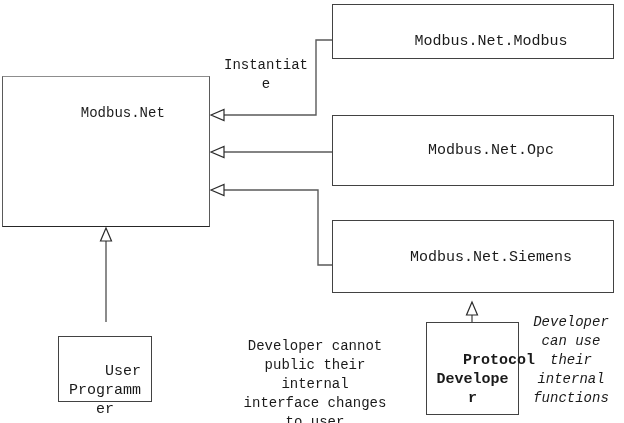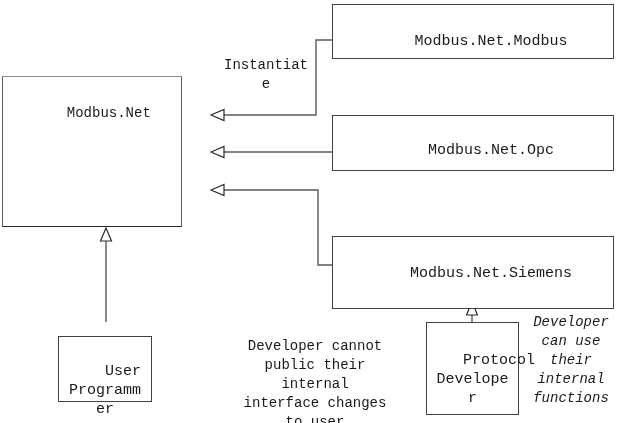--- a/index.html
+++ b/index.html
@@ -37,30 +37,30 @@
     position: absolute;
     background: #ffffff;
     border: 1px solid #424242;
     box-sizing: border-box;
     text-align: center;
     white-space: pre;
     font-size: 15px;
     line-height: 19px;
   }
   .box-modbus-net {
-    left: 2px; top: 76px; width: 180px; height: 151px;
+    left: 2px; top: 76px; width: 208px; height: 151px;
     padding-top: 8px;
     font-size: 14px;
     border-color: #8d8d8d #5a5a5a #262626 #5a5a5a;
   }
   .box-modbus { left: 332px; top: 4px;   width: 282px; height: 55px; padding-top: 8px; }
-  .box-opc    { left: 332px; top: 115px; width: 282px; height: 56px; padding-top: 6px; }
-  .box-siemens{ left: 332px; top: 236px; width: 282px; height: 73px; padding-top: 8px; }
+  .box-opc    { left: 332px; top: 115px; width: 282px; height: 71px; padding-top: 6px; }
+  .box-siemens{ left: 332px; top: 220px; width: 282px; height: 73px; padding-top: 8px; }
   .box-user   { left: 58px;  top: 336px; width: 94px;  height: 66px; padding-top: 6px; }
-  .box-proto  { left: 426px; top: 322px; width: 93px;  height: 93px; padding-top: 9px; }
+  .box-proto  { left: 426px; top: 322px; width: 93px;  height: 93px; padding-top: 9px; font-weight: bold; }
   .note {
     position: absolute;
     text-align: center;
     white-space: pre;
     font-size: 14px;
     line-height: 19px;
   }
   .note-instantiate { left: 223px; top: 56px;  width: 86px; }
   .note-only-use    { left: 3px;   top: 255px; width: 84px; }
   .note-dev-cannot  { left: 234px; top: 303px; width: 162px; margin-top: 34px; }

